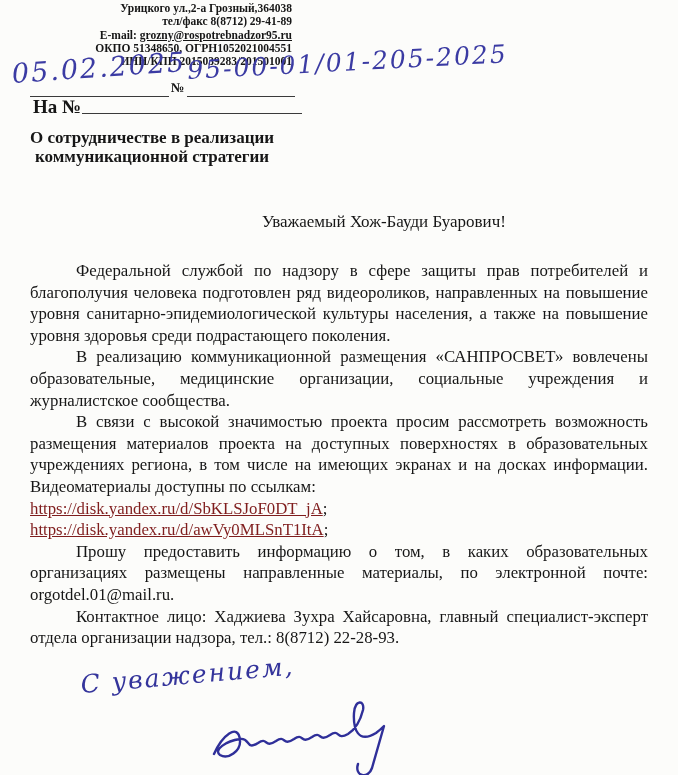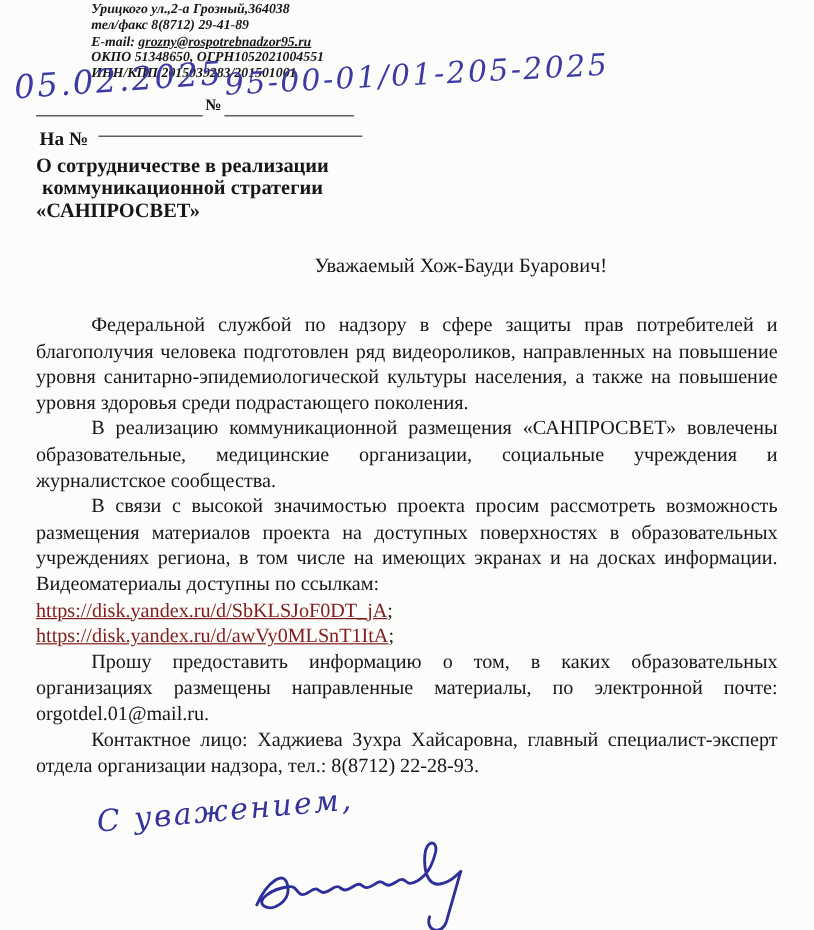--- a/index.html
+++ b/index.html
@@ -5,43 +5,42 @@
   html,body { margin:0; padding:0; }
   .page {
     position:relative; width:678px; height:775px;
     background:#fcfcfa; overflow:hidden;
     font-family:"Liberation Serif","DejaVu Serif",serif;
     color:#161616;
   }
   
   .letterhead {
     position:absolute; top:2px; left:76px; width:216px;
-    text-align:left; font-weight:bold; font-size:11.5px; line-height:13.3px;
+    text-align:right; font-weight:bold; font-size:11.5px; line-height:13.3px;
     white-space:nowrap;
-    font-style:italic;
   }
   .letterhead .u { text-decoration:underline; }
   
   .hw {
     font-style:italic; letter-spacing:2px; white-space:nowrap;
     font-family:"DejaVu Serif","Liberation Serif",serif;
   }
   .hw-date {
     position:absolute; left:13px; top:58px; font-size:27px;
     transform:rotate(-4deg); transform-origin:left bottom;
   }
   .hw-number {
     position:absolute; left:188px; top:56px; font-size:25px;
     transform:rotate(-3deg); transform-origin:left bottom;
   }
   .no-symbol { position:absolute; left:171px; top:80px; font-size:13.5px; font-weight:bold; }
   .form-line { position:absolute; height:0; border-bottom:1.4px solid #3a3a3a; }
   .line-date { left:30px; top:96px; width:139px; }
   .line-number { left:187px; top:96px; width:108px; }
-  .na-label { position:absolute; left:33px; top:96px; font-size:16px; font-weight:bold;margin-top:12px; }
+  .na-label { position:absolute; left:33px; top:96px; font-size:19px; font-weight:bold; }
   .line-na { left:82px; top:113px; width:220px; }
   
   .subject { position:absolute; left:30px; top:128px; font-size:17px; line-height:19px;font-weight:bold; }
   .subject .l2 { padding-left:5px; }
   
   .greeting { position:absolute; left:0; top:212px; width:678px; text-align:center; font-size:17px;margin-left:45px; }
   
   .body {
     position:absolute; left:30px; top:260px; width:618px;
     font-size:16.8px; line-height:21.6px; text-align:justify;
@@ -78,21 +77,20 @@
   <div class="form-line line-date"></div>
   <div class="no-symbol">№</div>
   <div class="hw hw-number" style="color:#3b3ba3">95-00-01/01-205-2025</div>
   <div class="form-line line-number"></div>
   <div class="na-label">На №</div>
   <div class="form-line line-na"></div>
 
   <div class="subject">
     <div>О сотрудничестве в реализации</div>
     <div class="l2">коммуникационной стратегии</div>
-    <div>«САНПРОСВЕТ»</div>
   </div>
 
   <div class="greeting">Уважаемый Хож-Бауди Буарович!</div>
 
   <div class="body">
     <p>Федеральной службой по надзору в сфере защиты прав потребителей и благополучия человека подготовлен ряд видеороликов, направленных на повышение уровня санитарно-эпидемиологической культуры населения, а также на повышение уровня здоровья среди подрастающего поколения.</p>
     <p>В реализацию коммуникационной размещения «САНПРОСВЕТ» вовлечены образовательные, медицинские организации, социальные учреждения и журналистское сообщества.</p>
     <p>В связи с высокой значимостью проекта просим рассмотреть возможность размещения материалов проекта на доступных поверхностях в образовательных учреждениях региона, в том числе на имеющих экранах и на досках информации. Видеоматериалы доступны по ссылкам:</p>
     <div class="links">
       <div><a>https://disk.yandex.ru/d/SbKLSJoF0DT_jA</a><span>;</span></div>

